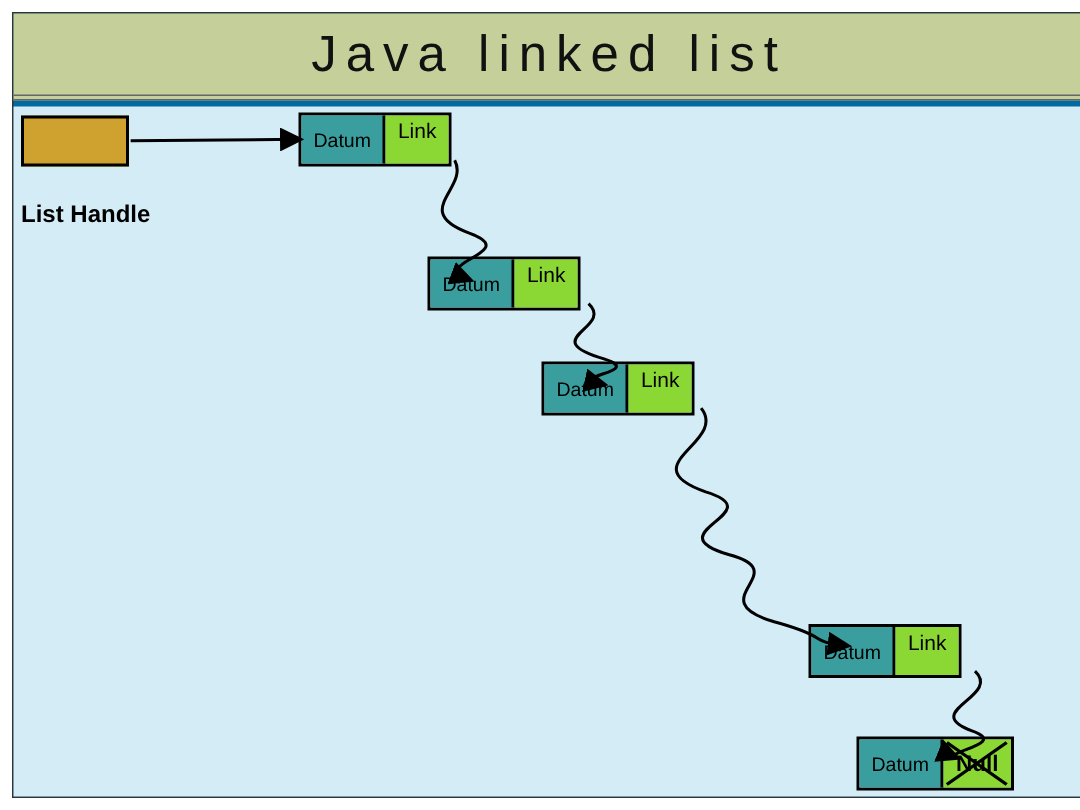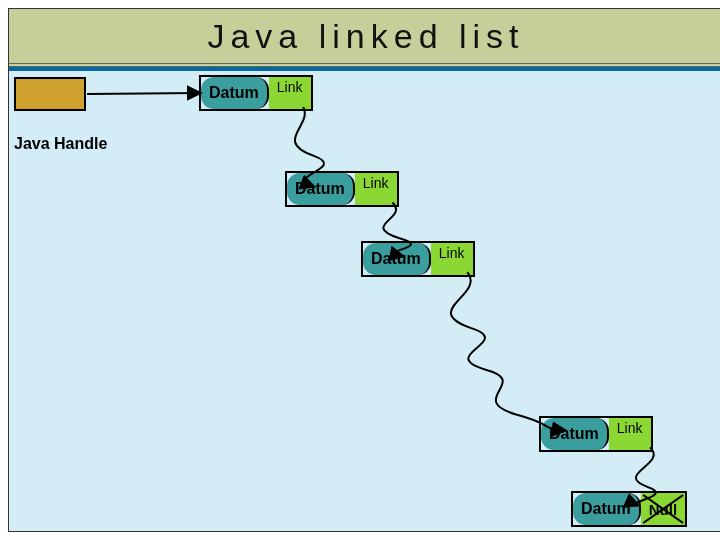--- a/index.html
+++ b/index.html
@@ -58,27 +58,26 @@
   .node {
     position: absolute;
     display: flex;
     height: 36px;
     border: 2px solid #000;
   }
   .datum {
     background: #3b9e9e;
     color: #000;
     font-family: Verdana, Arial, sans-serif;
-    font-weight: bold;
-    font-size: 16px;
+    font-weight: normal;
+    font-size: 13px;
     padding: 4px 8px;
     display: flex;
     align-items: center;
     border-right: 2px solid #000;
-    border-radius: 13px;
   }
   .link {
     background: #8bd834;
     color: #000;
     font-family: Verdana, Arial, sans-serif;
     font-weight: normal;
     font-size: 14px;
     padding: 2px 8px 4px 8px;
     display: flex;
     align-items: flex-start;
@@ -111,21 +110,21 @@
 <body>
 
 <div class="frame">
   <div class="title-bar">
     <span>Java  linked  list</span>
   </div>
 
   <div class="canvas">
 
     <div class="handle-box" style="left:5px; top:6px; width:72px; height:34px;"></div>
-    <div class="list-handle-label" style="left:5px; top:64px;">Java Handle</div>
+    <div class="list-handle-label" style="left:5px; top:64px;">List Handle</div>
 
     <div class="node" style="left:190px; top:4px;">
       <div class="datum">Datum</div>
       <div class="link">Link</div>
     </div>
 
     <div class="node" style="left:276px; top:100px;">
       <div class="datum">Datum</div>
       <div class="link">Link</div>
     </div>

